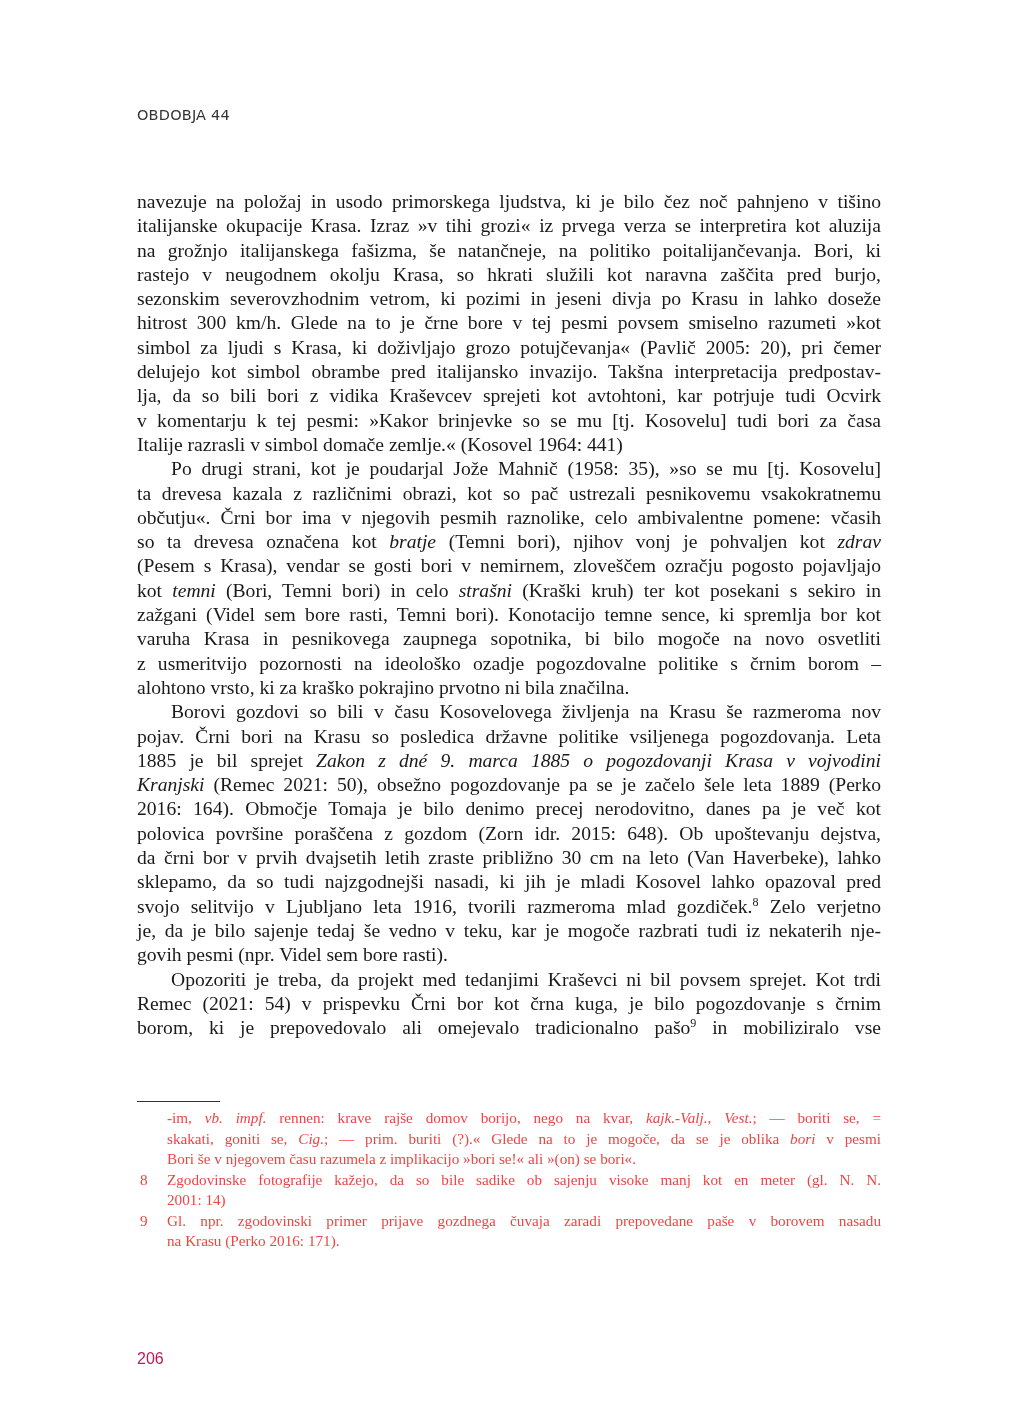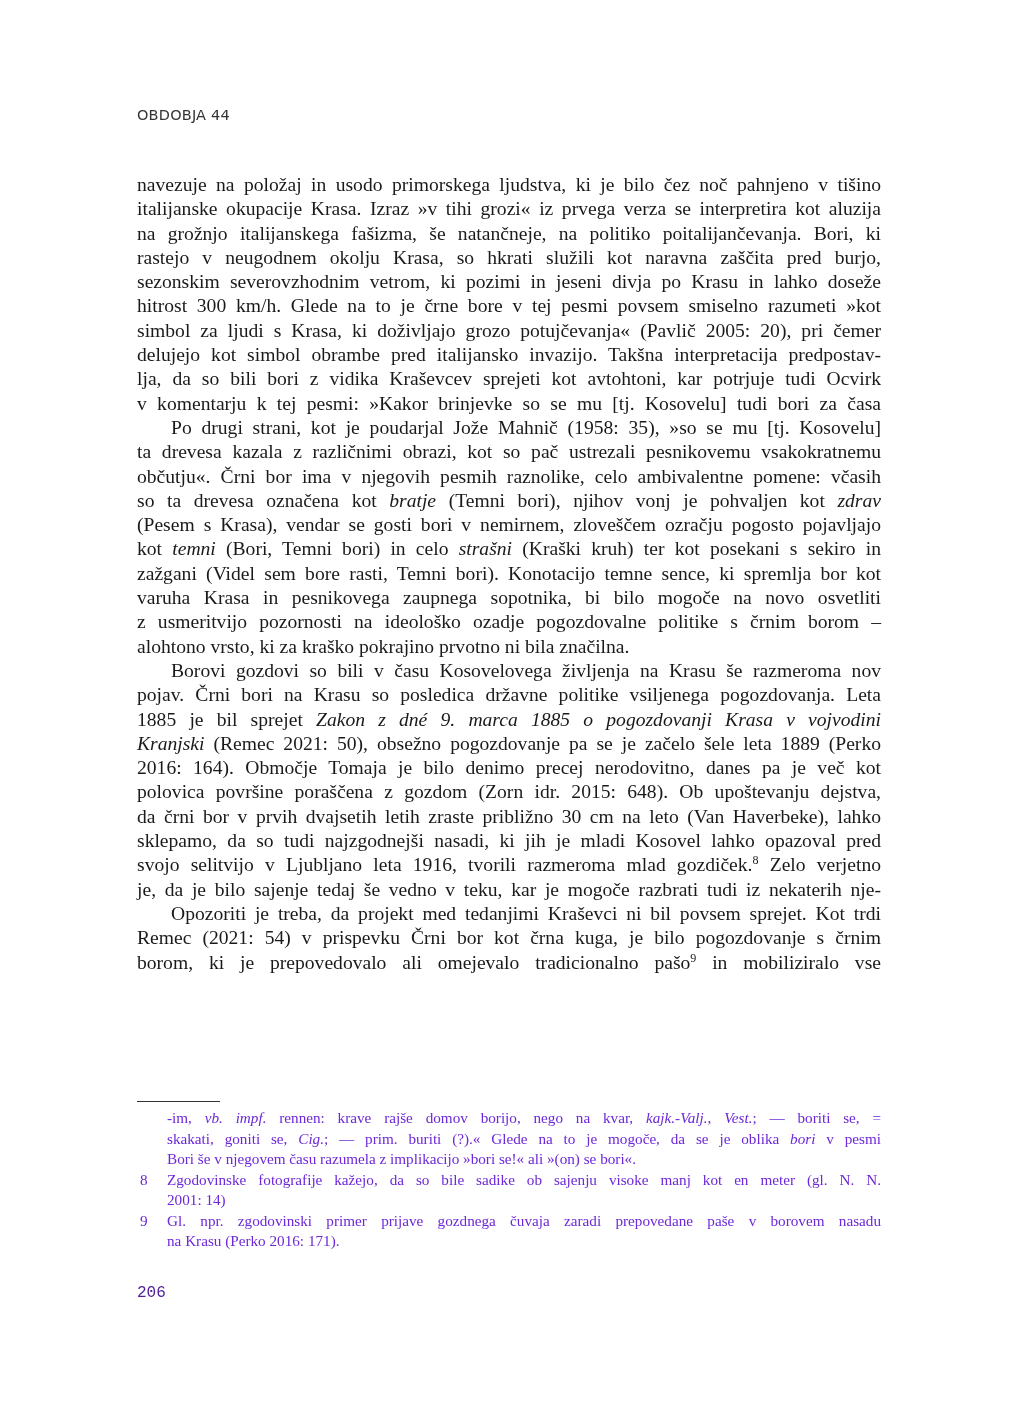--- a/index.html
+++ b/index.html
@@ -4,60 +4,61 @@
 <style>
   html, body { margin: 0; padding: 0; background: #ffffff; }
   body { width: 1024px; height: 1412px; position: relative; overflow: hidden; }
   .page { position: absolute; left: 0; top: 0; width: 852px; height: 1412px; background: #fff; }
   .running-head {
     position: absolute; left: 137px; top: 107px;
     font-family: "DejaVu Sans", sans-serif; font-size: 14.5px; color: #333;
     letter-spacing: 0.2px;
   }
   .body-text {
-    position: absolute; left: 137px; top: 173px; width: 744px;
+    position: absolute; left: 137px; top: 190px; width: 744px;
     font-family: "Liberation Serif", serif; font-size: 19.6px; line-height: 24.3px;
     color: #1a1a1a; text-align: justify; hyphens: manual;
   }
   .body-text p { margin: 0; }
   .line { display: block; text-align: justify; text-align-last: justify; }
   .line.last { text-align-last: left; }
   sup { font-size: 12px; line-height: 0; vertical-align: 7px; }
   .rule { position: absolute; left: 137px; top: 1101px; width: 83px; border-top: 1px solid #333; }
   .footnotes {
     position: absolute; left: 137px; top: 1108px; width: 744px;
-    font-family: "Liberation Serif", serif; font-size: 15.2px; line-height: 20.5px; color: #6d28d9;
+    font-family: "Liberation Serif", serif; font-size: 15.2px; line-height: 20.5px; color: #ef4444;
   }
   .fn { display: flex; }
   .fn-num { width: 30px; flex: none; padding-left: 3px; box-sizing: border-box; }
   .fn-text { flex: 1; }
   .fn-text .line { text-align: justify; }
   .folio {
-    position: absolute; left: 137px; top: 1284px;
-    font-family: Liberation Mono, monospace; font-size: 16px; color: #4c1d95;
+    position: absolute; left: 137px; top: 1350px;
+    font-family: Liberation Sans, sans-serif; font-size: 16px; color: #be185d;
   }
 </style>
 </head>
 <body>
 
 <div class="page">
   <div class="running-head">OBDOBJA 44</div>
 
   <div class="body-text" id="body-text">
       <p>
         <span class="line">navezuje na položaj in usodo primorskega ljudstva, ki je bilo čez noč pahnjeno v tišino</span>
         <span class="line">italijanske okupacije Krasa. Izraz »v tihi grozi« iz prvega verza se interpretira kot aluzija</span>
         <span class="line">na grožnjo italijanskega fašizma, še natančneje, na politiko poitalijančevanja. Bori, ki</span>
         <span class="line">rastejo v neugodnem okolju Krasa, so hkrati služili kot naravna zaščita pred burjo,</span>
         <span class="line">sezonskim severovzhodnim vetrom, ki pozimi in jeseni divja po Krasu in lahko doseže</span>
         <span class="line">hitrost 300 km/h. Glede na to je črne bore v tej pesmi povsem smiselno razumeti »kot</span>
         <span class="line">simbol za ljudi s Krasa, ki doživljajo grozo potujčevanja« (Pavlič 2005: 20), pri čemer</span>
         <span class="line">delujejo kot simbol obrambe pred italijansko invazijo. Takšna interpretacija predpostav-</span>
         <span class="line">lja, da so bili bori z vidika Kraševcev sprejeti kot avtohtoni, kar potrjuje tudi Ocvirk</span>
         <span class="line">v komentarju k tej pesmi: »Kakor brinjevke so se mu [tj. Kosovelu] tudi bori za časa</span>
+        <span class="line last">Italije razrasli v simbol domače zemlje.« (Kosovel 1964: 441)</span>
       </p>
       <p>
         <span class="line" style="text-indent: 34px;">Po drugi strani, kot je poudarjal Jože Mahnič (1958: 35), »so se mu [tj. Kosovelu]</span>
         <span class="line">ta drevesa kazala z različnimi obrazi, kot so pač ustrezali pesnikovemu vsakokratnemu</span>
         <span class="line">občutju«. Črni bor ima v njegovih pesmih raznolike, celo ambivalentne pomene: včasih</span>
         <span class="line">so ta drevesa označena kot <i>bratje</i> (Temni bori), njihov vonj je pohvaljen kot <i>zdrav</i></span>
         <span class="line">(Pesem s Krasa), vendar se gosti bori v nemirnem, zloveščem ozračju pogosto pojavljajo</span>
         <span class="line">kot <i>temni</i> (Bori, Temni bori) in celo <i>strašni</i> (Kraški kruh) ter kot posekani s sekiro in</span>
         <span class="line">zažgani (Videl sem bore rasti, Temni bori). Konotacijo temne sence, ki spremlja bor kot</span>
         <span class="line">varuha Krasa in pesnikovega zaupnega sopotnika, bi bilo mogoče na novo osvetliti</span>
@@ -68,20 +69,21 @@
         <span class="line" style="text-indent: 34px;">Borovi gozdovi so bili v času Kosovelovega življenja na Krasu še razmeroma nov</span>
         <span class="line">pojav. Črni bori na Krasu so posledica državne politike vsiljenega pogozdovanja. Leta</span>
         <span class="line">1885 je bil sprejet <i>Zakon z dné 9. marca 1885 o pogozdovanji Krasa v vojvodini</i></span>
         <span class="line"><i>Kranjski</i> (Remec 2021: 50), obsežno pogozdovanje pa se je začelo šele leta 1889 (Perko</span>
         <span class="line">2016: 164). Območje Tomaja je bilo denimo precej nerodovitno, danes pa je več kot</span>
         <span class="line">polovica površine poraščena z gozdom (Zorn idr. 2015: 648). Ob upoštevanju dejstva,</span>
         <span class="line">da črni bor v prvih dvajsetih letih zraste približno 30 cm na leto (Van Haverbeke), lahko</span>
         <span class="line">sklepamo, da so tudi najzgodnejši nasadi, ki jih je mladi Kosovel lahko opazoval pred</span>
         <span class="line">svojo selitvijo v Ljubljano leta 1916, tvorili razmeroma mlad gozdiček.<sup>8</sup> Zelo verjetno</span>
         <span class="line">je, da je bilo sajenje tedaj še vedno v teku, kar je mogoče razbrati tudi iz nekaterih nje-</span>
+        <span class="line last">govih pesmi (npr. Videl sem bore rasti).</span>
       </p>
       <p>
         <span class="line" style="text-indent: 34px;">Opozoriti je treba, da projekt med tedanjimi Kraševci ni bil povsem sprejet. Kot trdi</span>
         <span class="line">Remec (2021: 54) v prispevku Črni bor kot črna kuga, je bilo pogozdovanje s črnim</span>
         <span class="line">borom, ki je prepovedovalo ali omejevalo tradicionalno pašo<sup>9</sup> in mobiliziralo vse</span>
       </p>
     </div>
 
   <div class="rule"></div>
 

